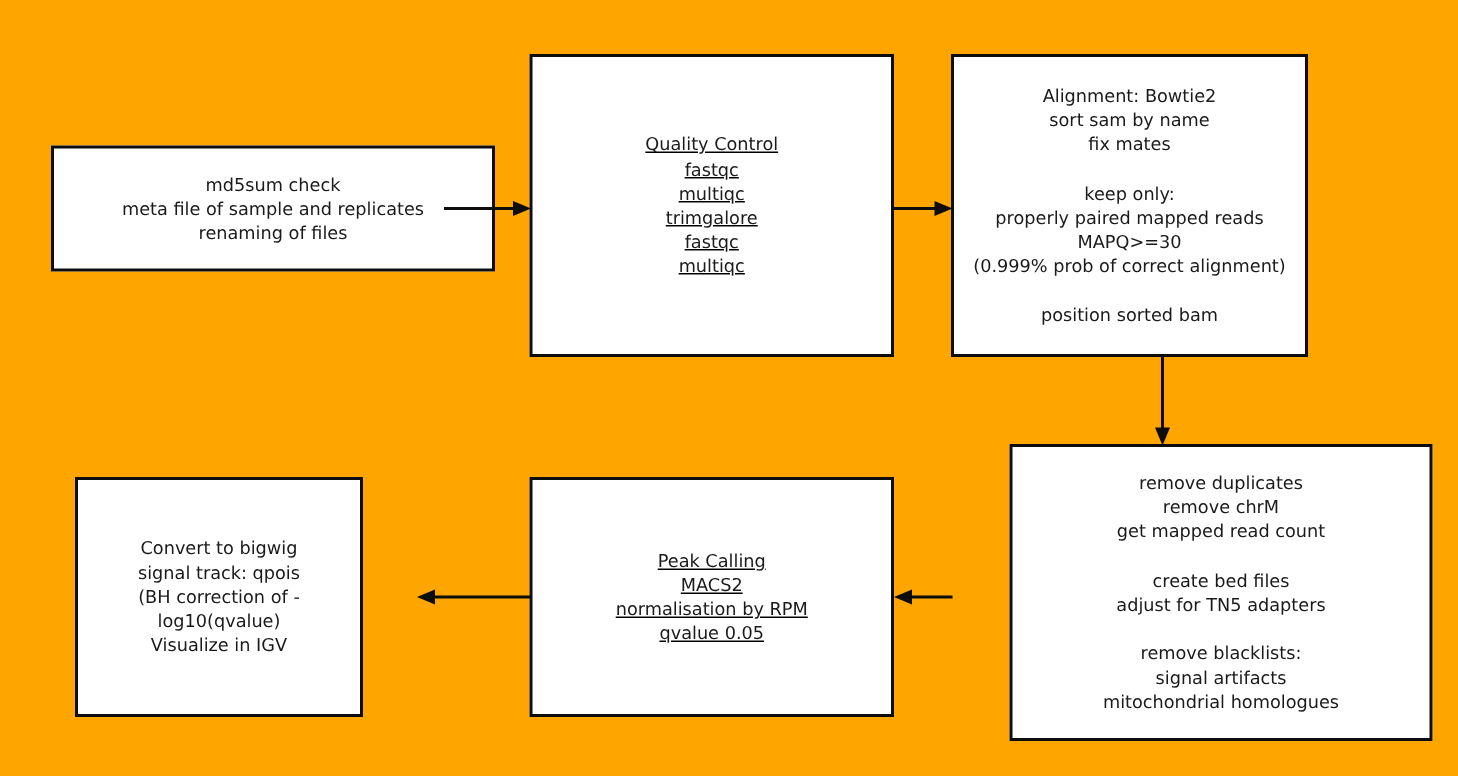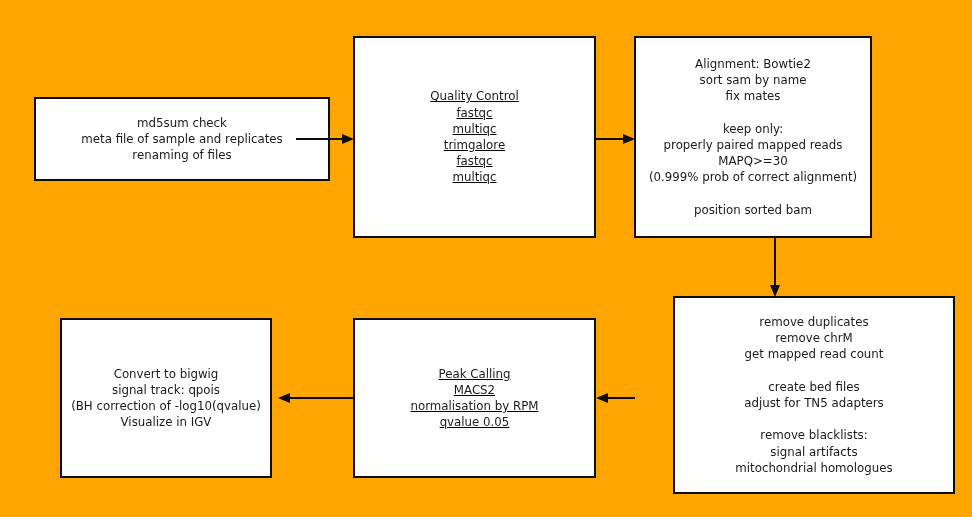--- a/index.html
+++ b/index.html
@@ -42,21 +42,21 @@
     display: block;
     overflow: visible;
   }
 
   
   #node-md5sum      { left: 34px;  top: 97px;  width: 296px; height: 84px; }
   #node-qc          { left: 353px; top: 36px;  width: 243px; height: 202px; text-decoration: underline; }
   #node-alignment   { left: 634px; top: 36px;  width: 238px; height: 202px; }
   #node-dedup       { left: 634px; top: 296px; width: 282px; height: 198px; margin-left: 39px; }
   #node-peakcalling { left: 353px; top: 318px; width: 243px; height: 160px; text-decoration: underline; }
-  #node-bigwig      { left: 60px;  top: 318px; width: 212px; height: 160px; }
+  #node-bigwig      { left: 50px;  top: 318px; width: 192px; height: 160px; }
 
   
   #edge-md5sum-qc        { left: 296px; top: 128px; width: 58px;  height: 22px; }
   #edge-qc-alignment     { left: 596px; top: 128px; width: 39px;  height: 22px; }
   #edge-alignment-dedup  { left: 764px; top: 238px; width: 22px;  height: 59px; }
   #edge-dedup-peak       { left: 596px; top: 387px; width: 39px;  height: 22px; }
   #edge-peak-bigwig      { left: 278px; top: 387px; width: 76px;  height: 22px; }
 </style>
 </head>
 <body>

